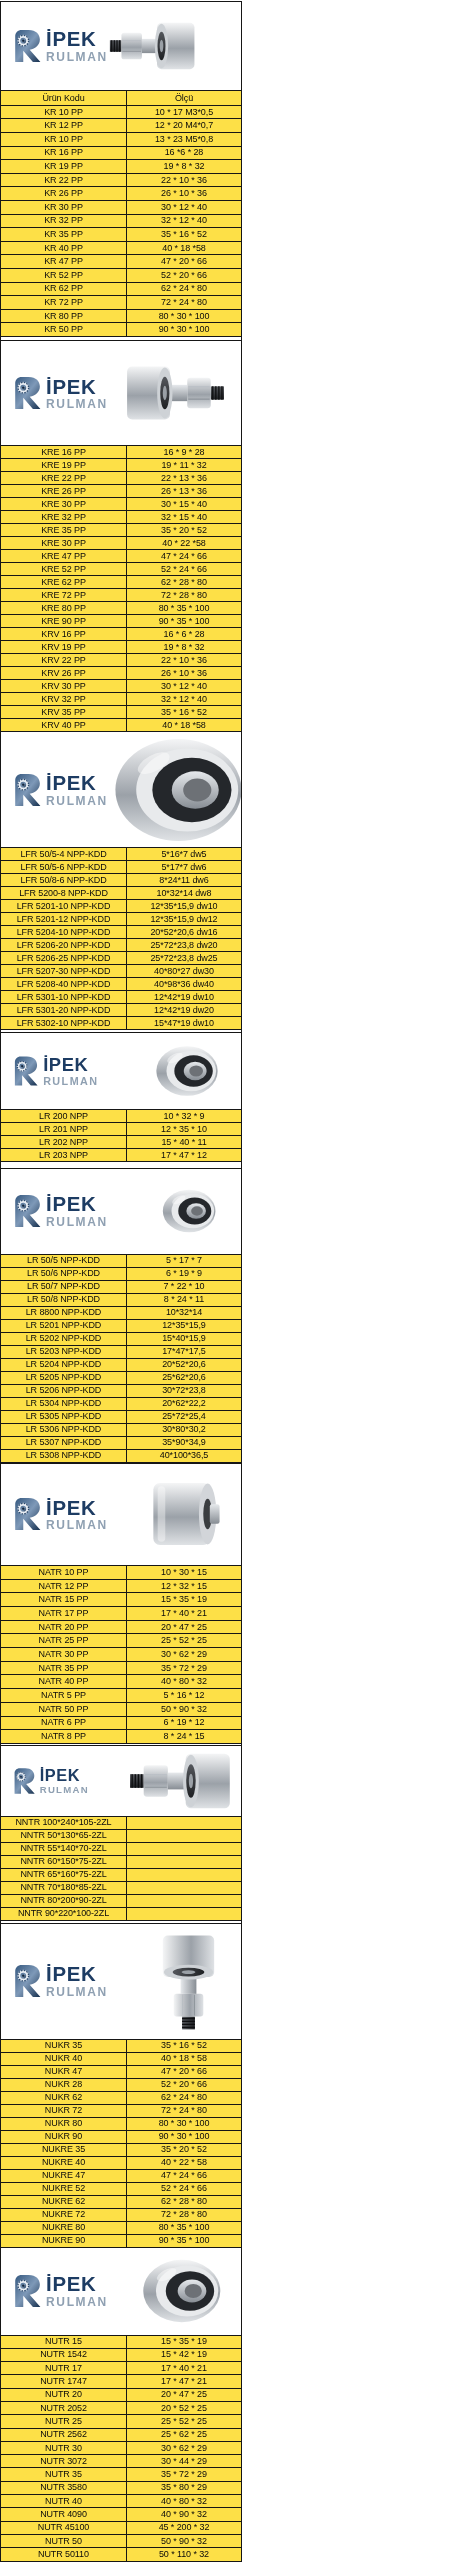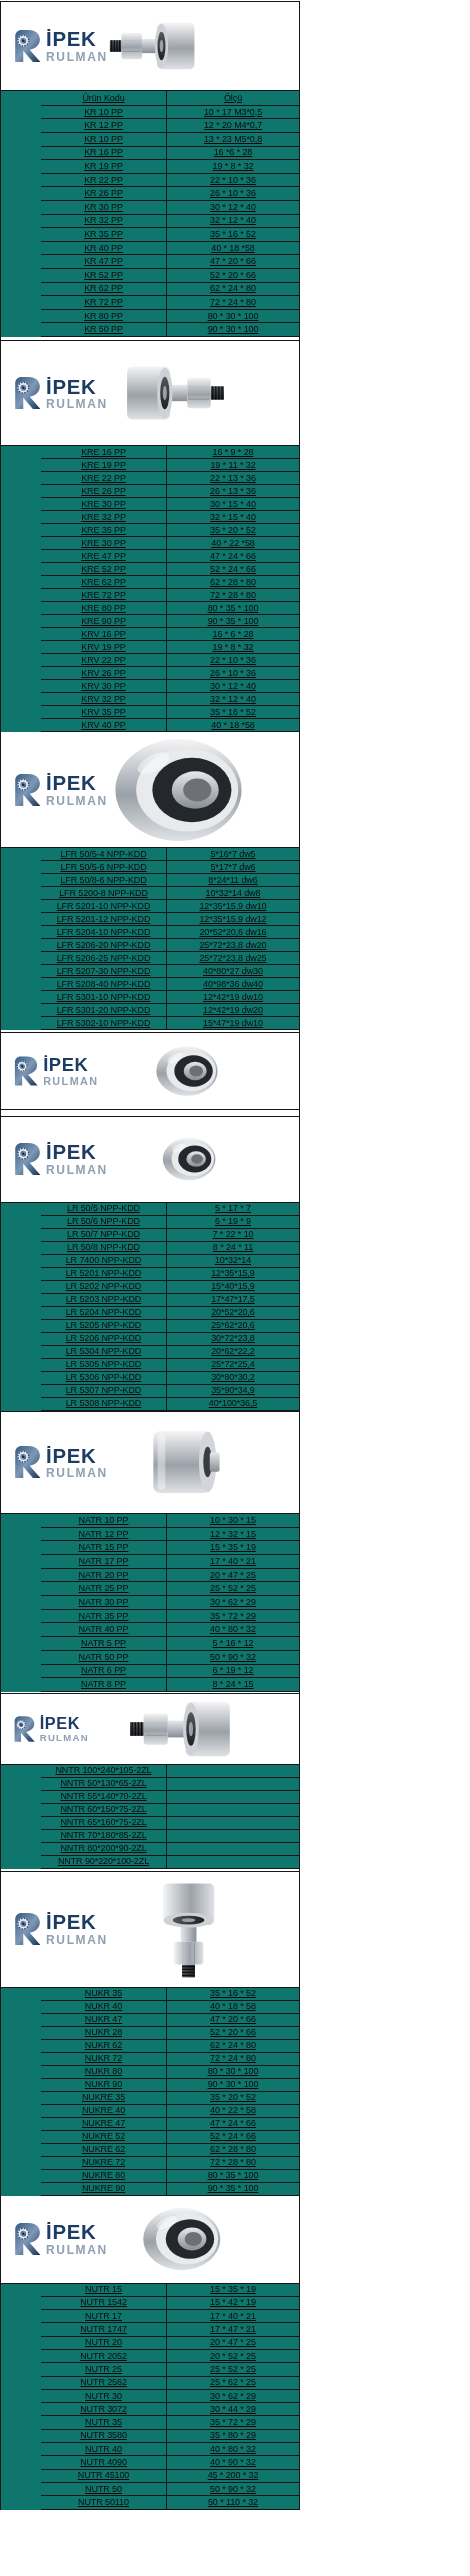--- a/index.html
+++ b/index.html
@@ -1,22 +1,22 @@
 <!DOCTYPE html>
 <html style="font-size:10.5px"><head>
 <meta charset="utf-8">
 <style>
   html,body{margin:0;padding:0;}
   body{width:470px;height:2576px;background:#fff;overflow:hidden;
        font-family:"Liberation Sans",sans-serif;color:#0a0a0a;}
-  .catalog{margin:1.3px 0 0 0;width:300px;box-sizing:border-box;
-           border:1.3px solid #161616;border-bottom:none;background:#0f766e;text-decoration:underline;}
+  .catalog{margin:1.3px 0 0 0;width:242px;box-sizing:border-box;
+           border:1.3px solid #161616;border-bottom:none;background:#fde047;}
   .sec{--ph:92px;--rh:13px;}
   .photo-box{position:relative;height:var(--ph);border-bottom:1.3px solid #161616;background:#fff;overflow:hidden;}
-  .rows{display:block;margin-left:40px;}
+  .rows{display:block;}
   .row{display:flex;height:var(--rh);box-sizing:border-box;border-bottom:1.3px solid #161616;align-items:stretch;}
   .row.hdr{height:14.5px;}
   .cell{display:flex;align-items:center;justify-content:center;box-sizing:border-box;
         font-size:9px;letter-spacing:-0.1px;white-space:nowrap;line-height:1;}
   .c-code{width:125px;}
   .c-size{flex:1;border-left:1.3px solid #161616;}
   .tail{display:none;box-sizing:border-box;border-bottom:1.3px solid #161616;background:#fff;}
   
   .logo{position:absolute;left:10.5px;top:50%;transform:translateY(-50%);
         display:flex;align-items:center;gap:4.6px;}
@@ -447,20 +447,41 @@
           </svg>
         <div class="logo-text">
           <span class="ipek">İPEK</span>
           <span class="rulman">RULMAN</span>
         </div>
       </div>
       <svg class="photo" viewBox="0 0 100 95" width="66" height="62">
           <use href="#sym-ring"></use>
         </svg>
     </div>
+    <div class="rows">
+  <div class="row">
+    <div class="cell c-code">LR 200 NPP</div>
+    <div class="cell c-size">10 * 32 * 9</div>
+  </div>
+
+  <div class="row">
+    <div class="cell c-code">LR 201 NPP</div>
+    <div class="cell c-size">12 * 35 * 10</div>
+  </div>
+
+  <div class="row">
+    <div class="cell c-code">LR 202 NPP</div>
+    <div class="cell c-size">15 * 40 * 11</div>
+  </div>
+
+  <div class="row">
+    <div class="cell c-code">LR 203 NPP</div>
+    <div class="cell c-size">17 * 47 * 12</div>
+  </div>
+</div>
     <div class="tail"></div>
   </section>
 
   <section class="sec sec5">
     <div class="photo-box">
       <div class="logo">
         <svg class="logo-mark" viewBox="0 0 46 58" width="30" height="38">
             <use href="#sym-logo"></use>
           </svg>
         <div class="logo-text">
@@ -487,21 +508,21 @@
     <div class="cell c-code">LR 50/7 NPP-KDD</div>
     <div class="cell c-size">7 * 22 * 10</div>
   </div>
 
   <div class="row">
     <div class="cell c-code">LR 50/8 NPP-KDD</div>
     <div class="cell c-size">8 * 24 * 11</div>
   </div>
 
   <div class="row">
-    <div class="cell c-code">LR 7400 NPP-KDD</div>
+    <div class="cell c-code">LR 8800 NPP-KDD</div>
     <div class="cell c-size">10*32*14</div>
   </div>
 
   <div class="row">
     <div class="cell c-code">LR 5201 NPP-KDD</div>
     <div class="cell c-size">12*35*15,9</div>
   </div>
 
   <div class="row">
     <div class="cell c-code">LR 5202 NPP-KDD</div>

